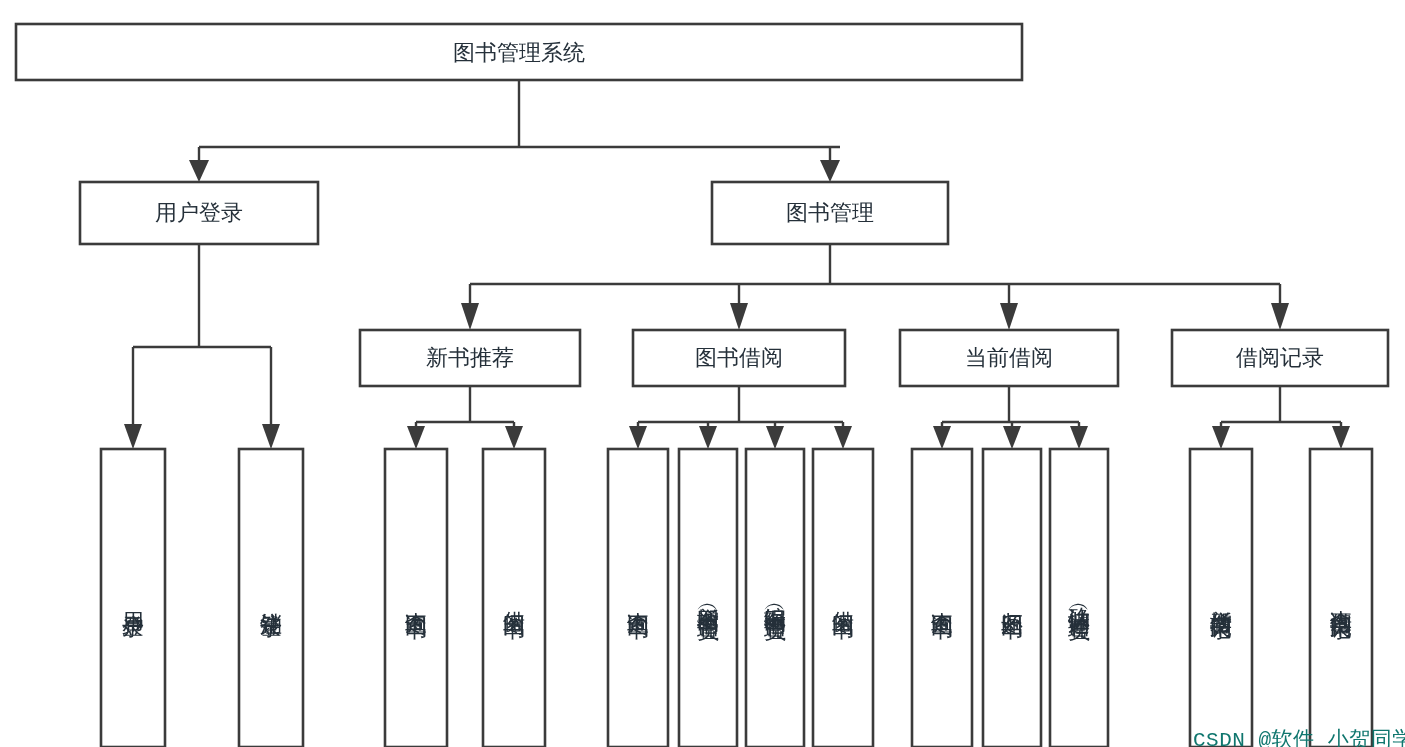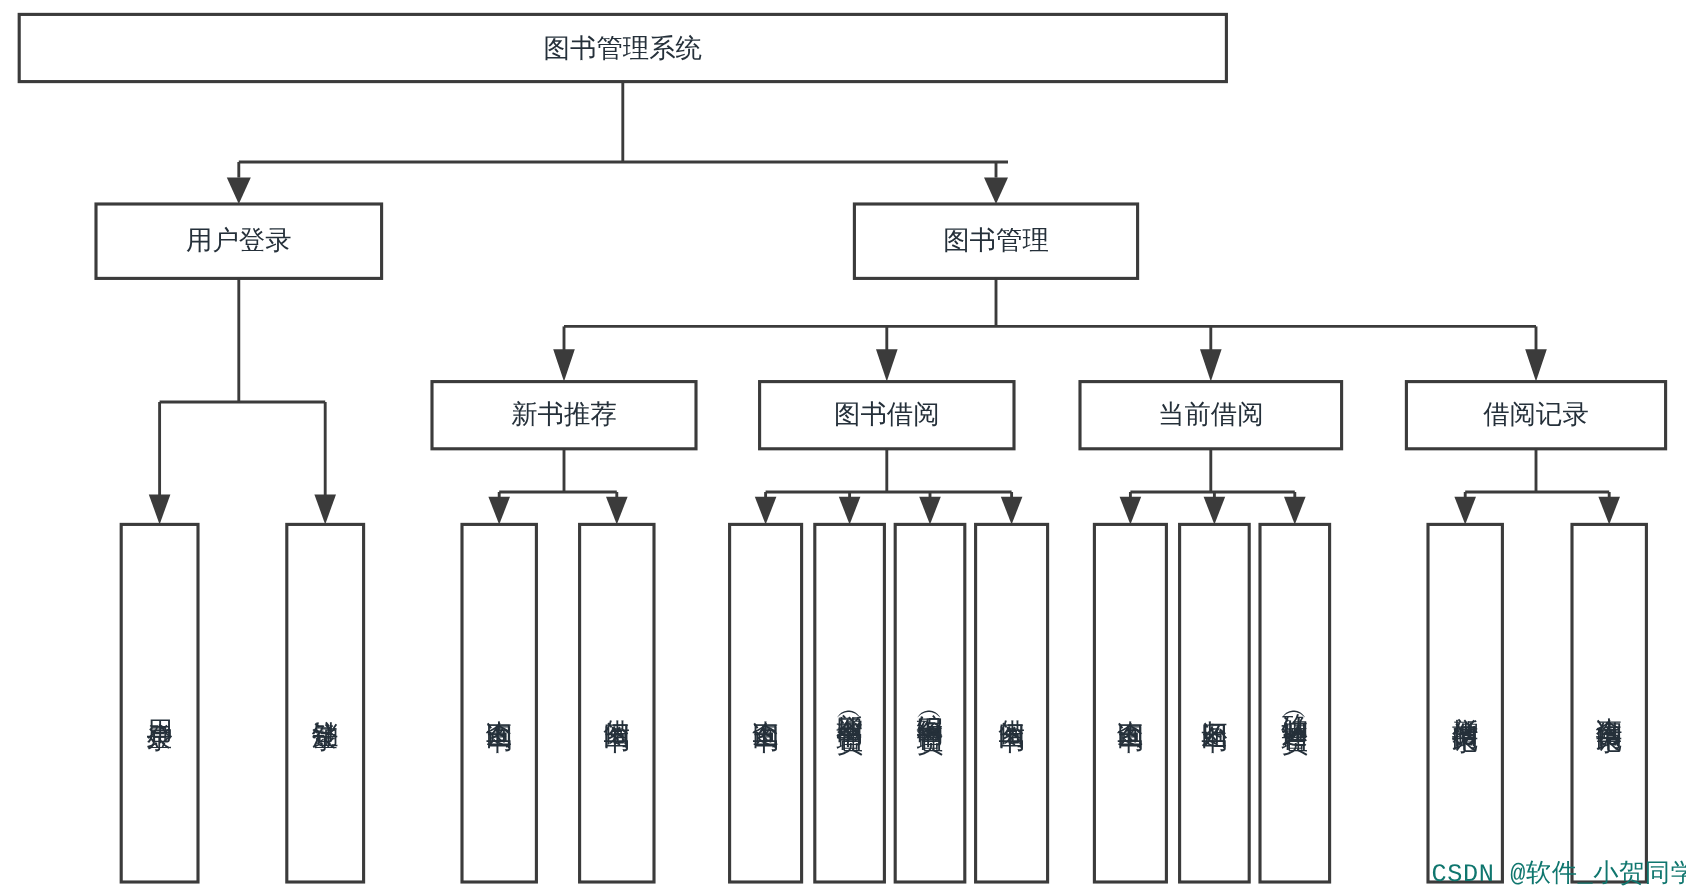--- a/index.html
+++ b/index.html
@@ -11,20 +11,21 @@
     width: 1405px;
     height: 747px;
     font-family: "Liberation Sans", "DejaVu Sans", sans-serif;
     overflow: hidden;
   }
   #diagram-root {
     position: relative;
     width: 1405px;
     height: 531px;
     background: #ffffff;
+    margin-top: 12px;
   }
   svg.canvas {
     position: absolute;
     left: 0;
     top: 0;
     width: 1405px;
     height: 747px;
   }
   .node-rect {
     fill: #ffffff;

